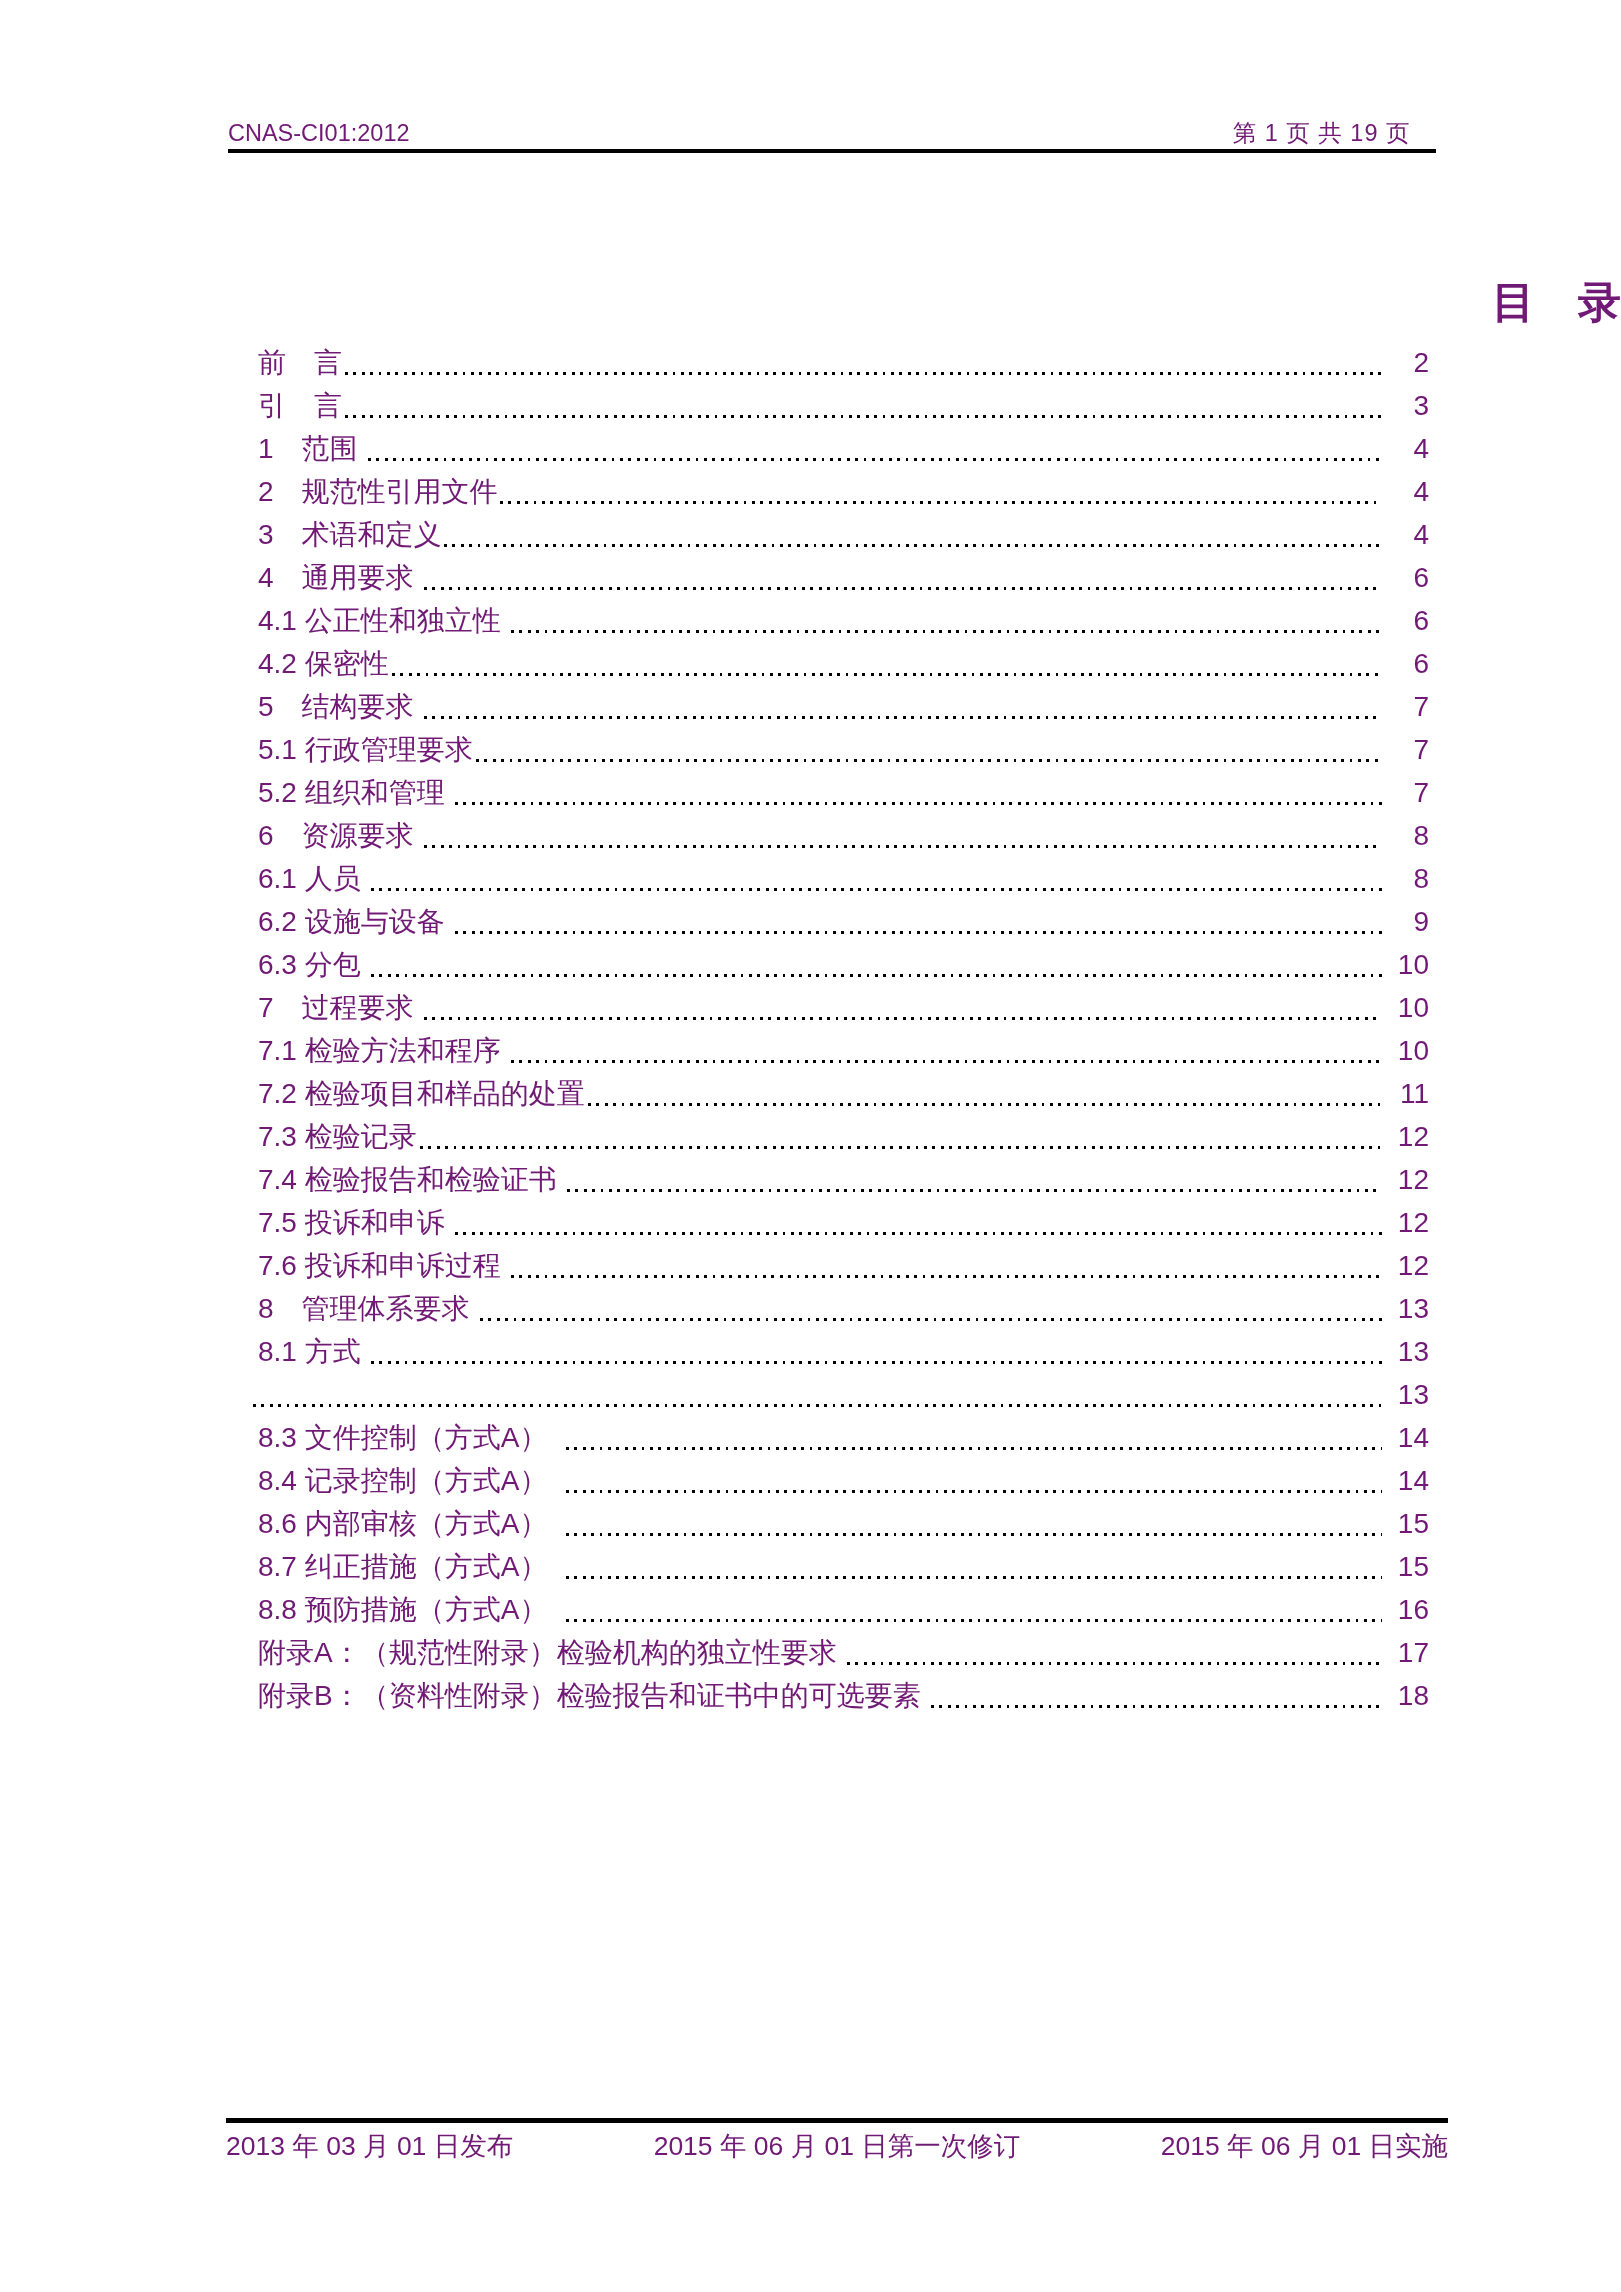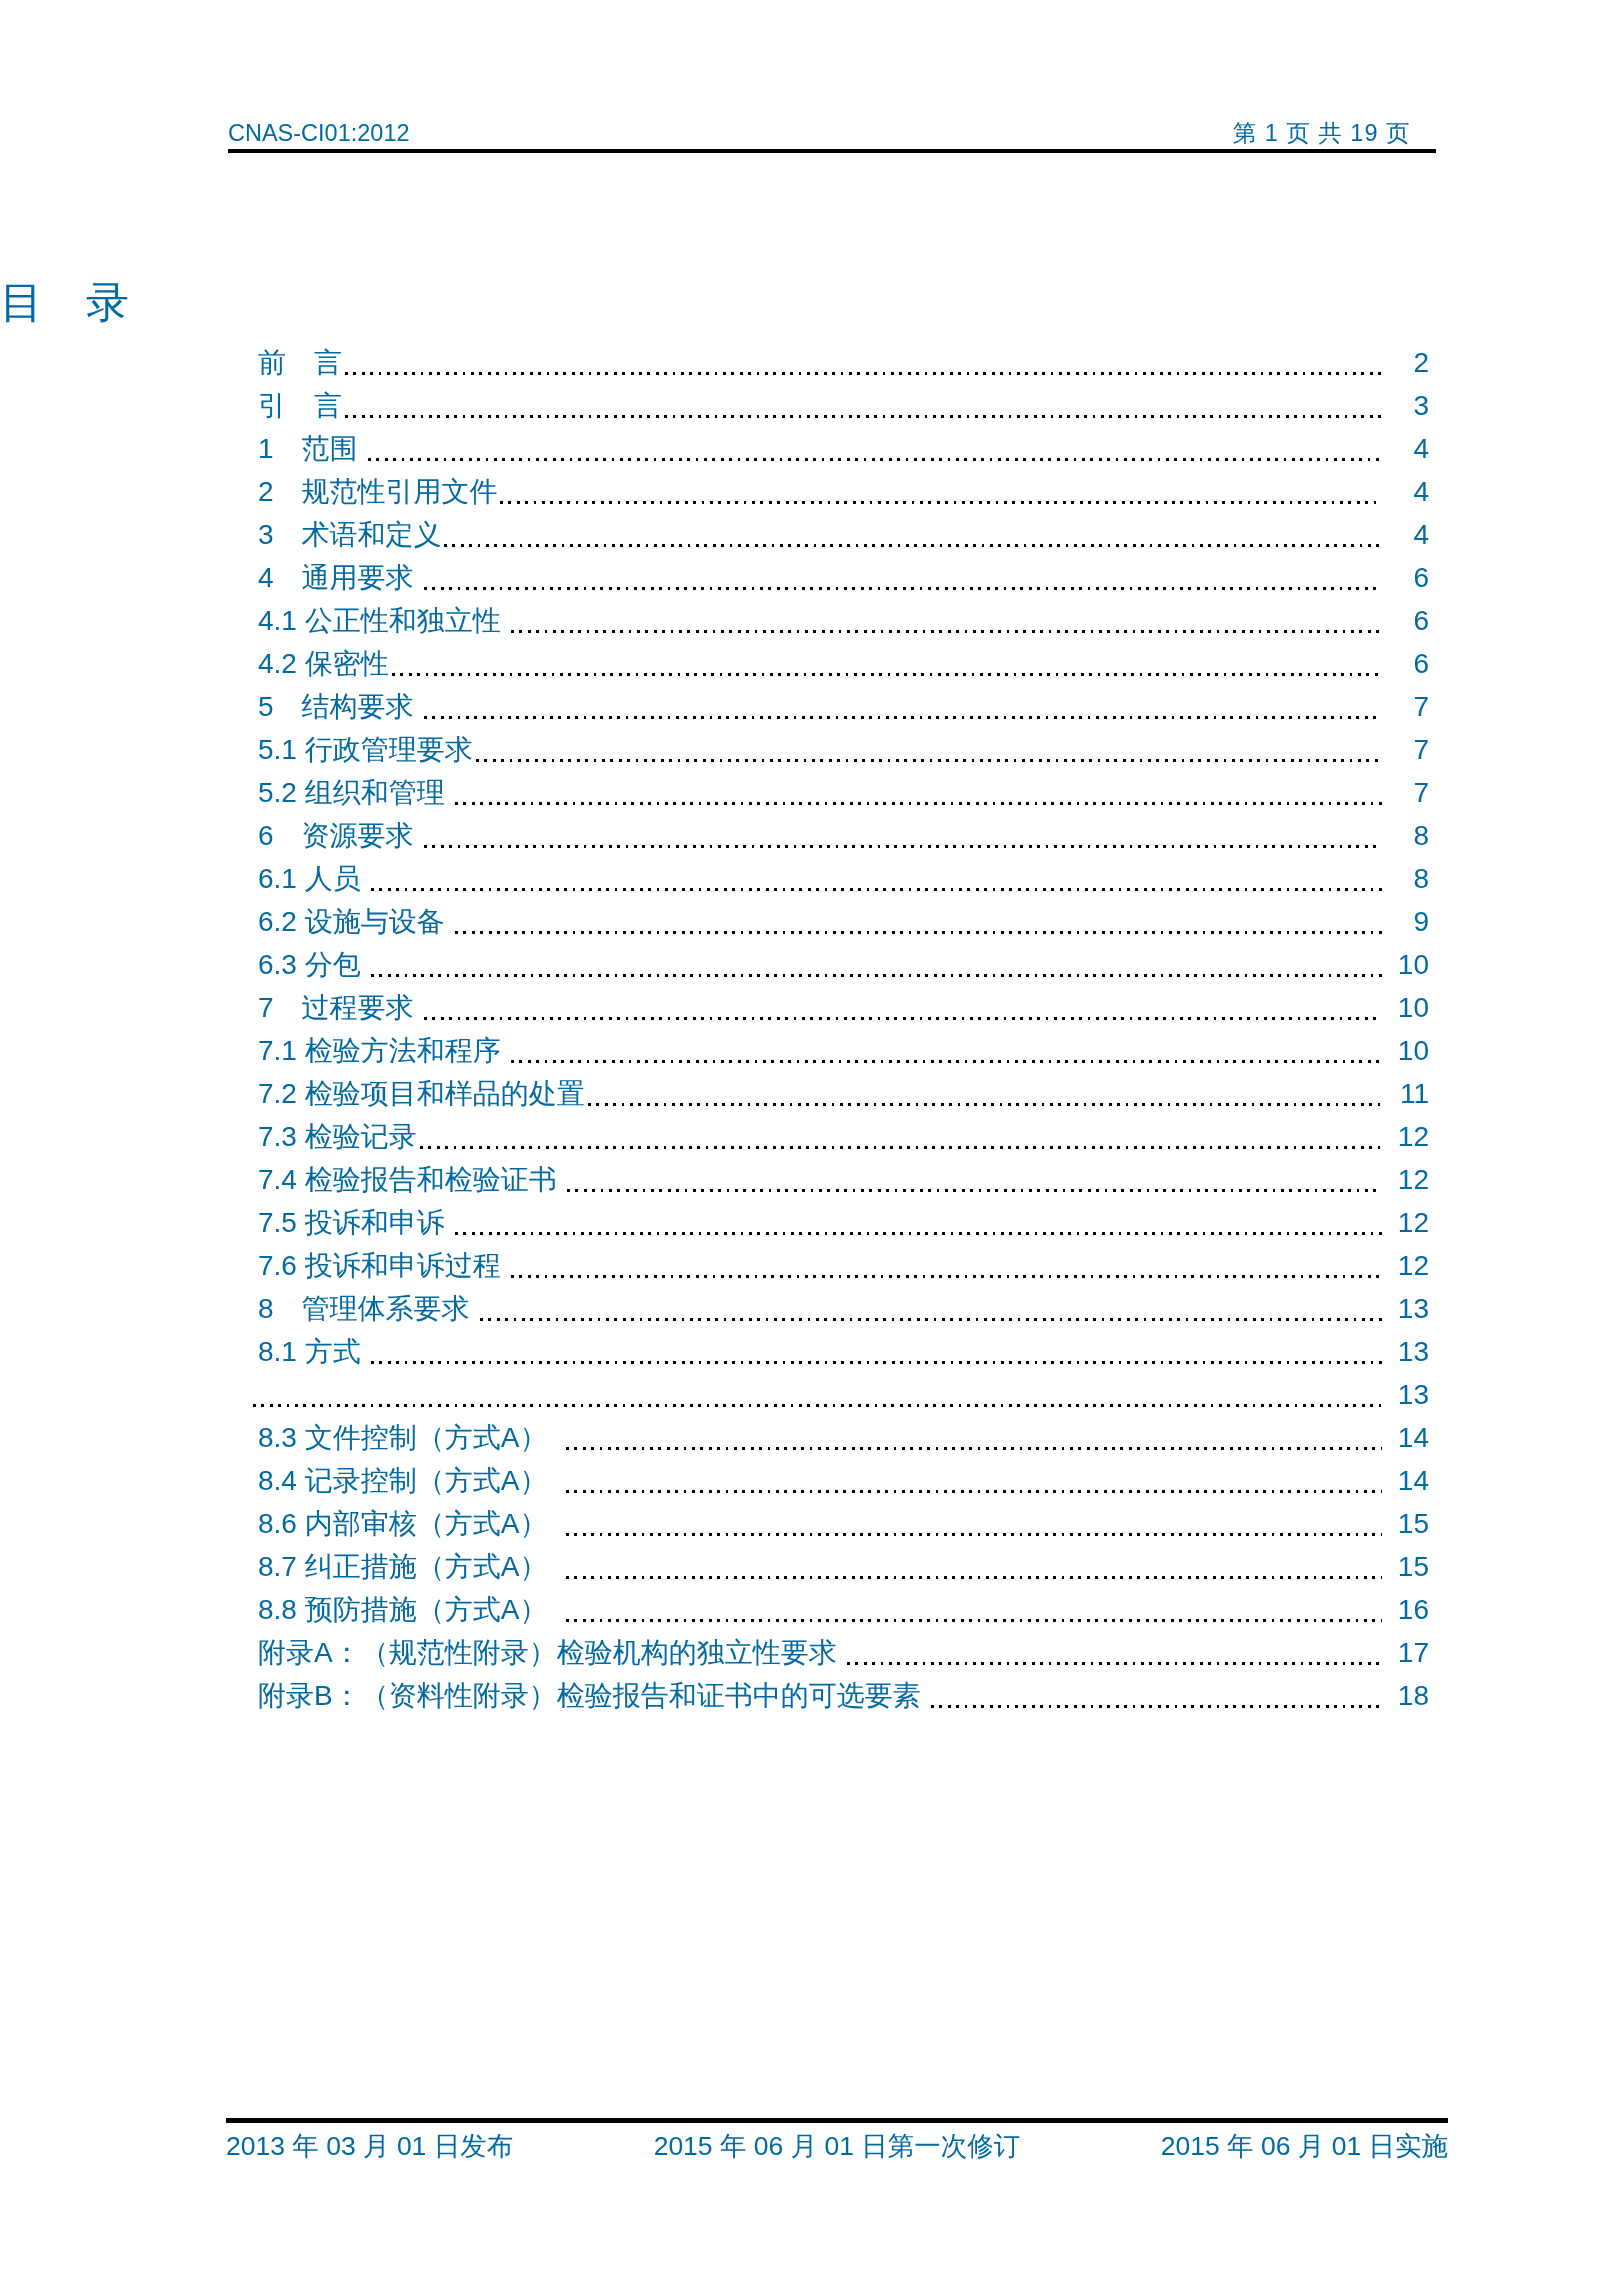--- a/index.html
+++ b/index.html
@@ -2,21 +2,21 @@
 <html><head>
 <meta charset="utf-8">
 <style>
   html, body { margin: 0; padding: 0; background: #e8e8e8; }
   .page {
     position: relative;
     width: 1621px;
     height: 2293px;
     background: #ffffff;
     font-family: "Liberation Sans", "DejaVu Sans", sans-serif;
-    color: #0369a1;
+    color: #701a75;
     overflow: hidden;
   }
   
   .header-row {
     position: absolute;
     left: 228px;
     top: 120px;
     width: 1208px;
     display: flex;
     justify-content: space-between;
@@ -32,23 +32,23 @@
     width: 1208px;
     height: 3.9px;
     background: #000;
   }
   
   .doc-title {
     position: absolute;
     left: 0;
     top: 274px;
     width: 100%;
-    text-align: left;
+    text-align: right;
     font-size: 43px;
-    font-weight: normal;
+    font-weight: bold;
     white-space: pre;
   }
   
   .toc {
     position: absolute;
     left: 250px;
     top: 341px;
     width: 1179px;
   }
   .toc-row {

